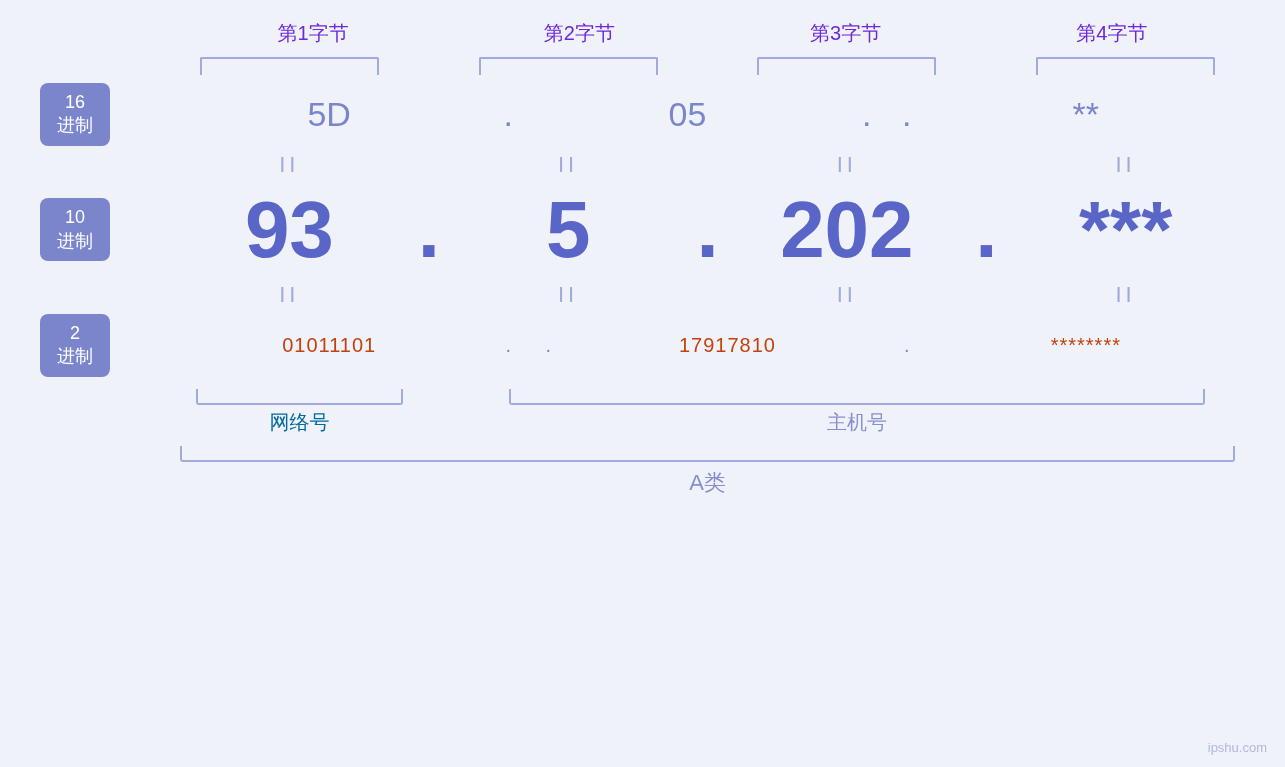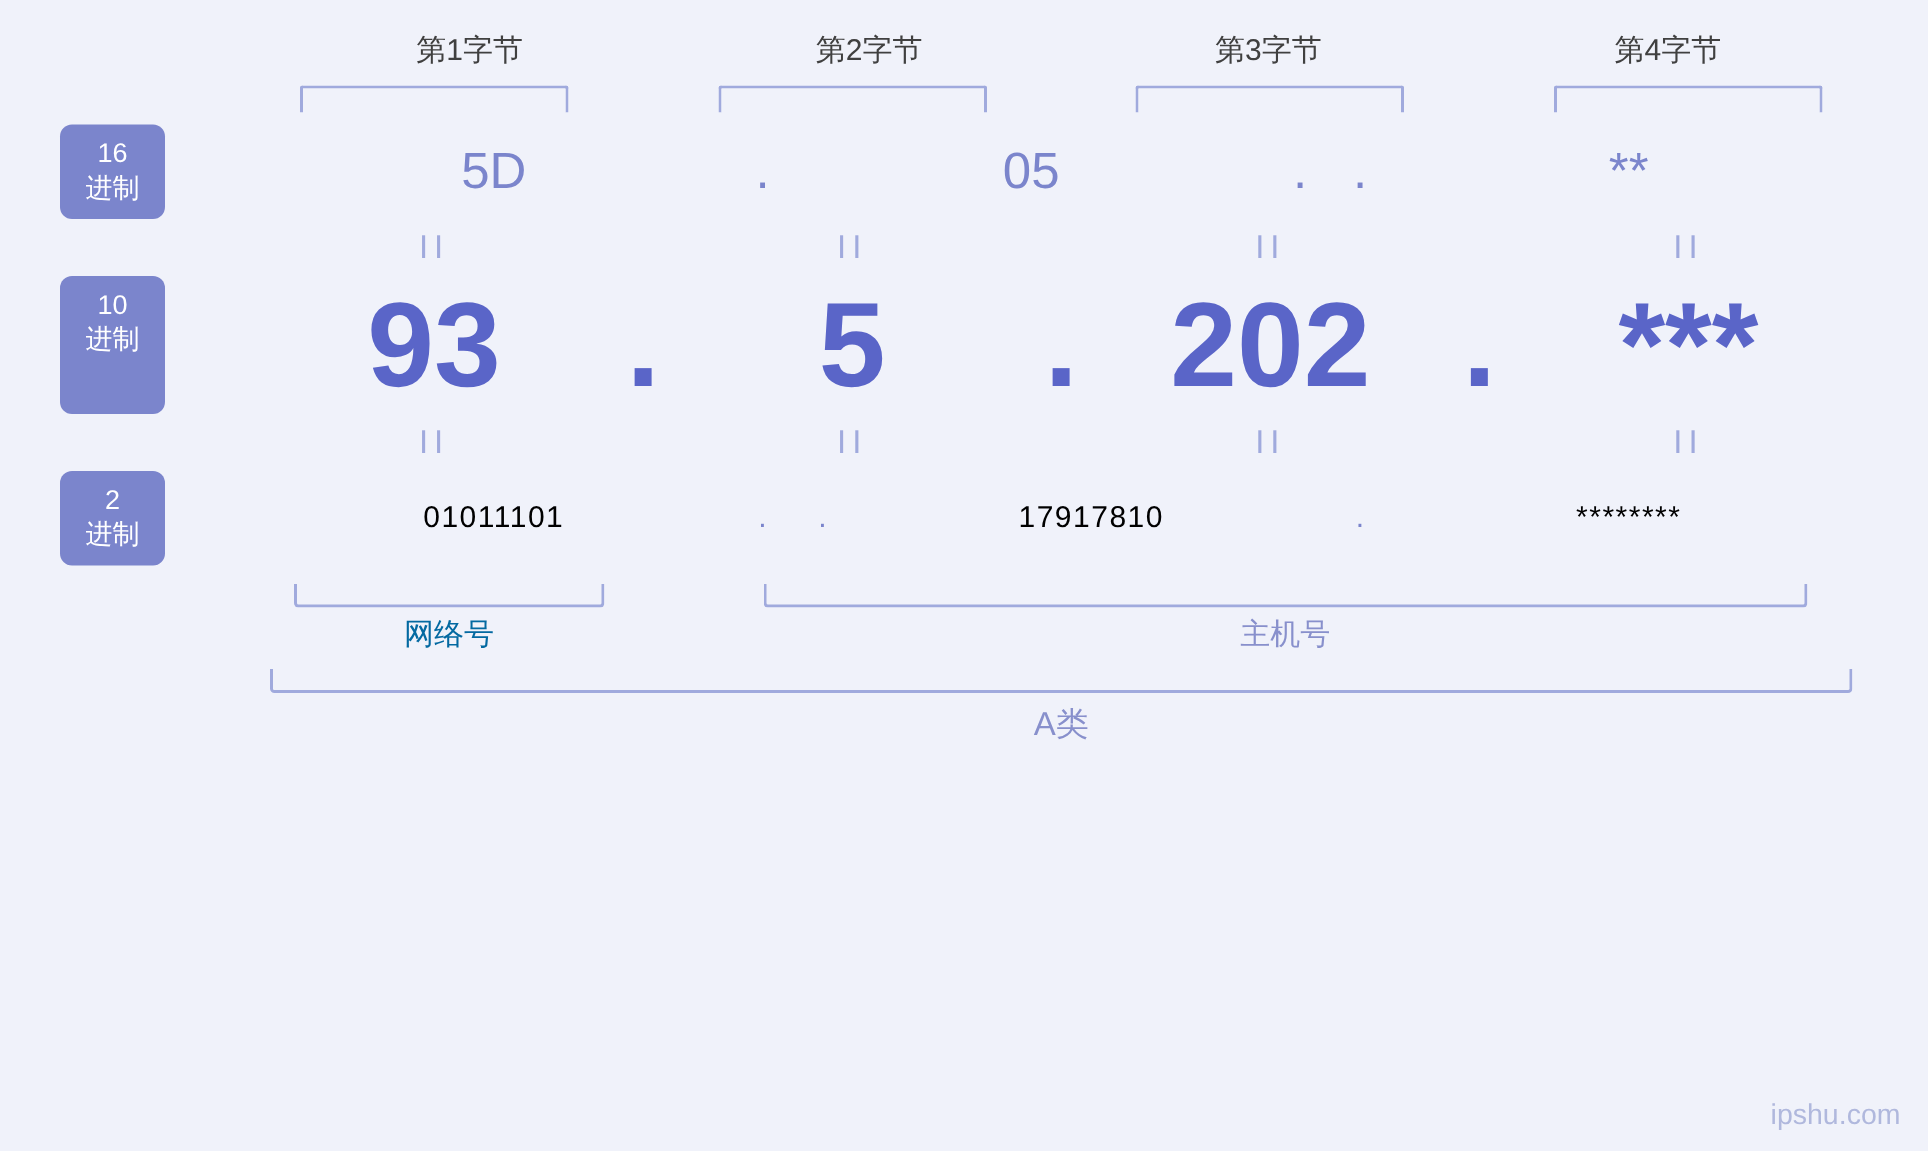--- a/index.html
+++ b/index.html
@@ -27,41 +27,42 @@
       display: flex;
       width: 100%;
       justify-content: flex-end;
       padding-left: 140px;
       margin-bottom: 10px;
     }
 
     .col-label {
       flex: 1;
       text-align: center;
-      color: #404040;
+      color: #6d28d9;
       font-size: 20px;
       font-weight: 400;
     }
 
     .bracket-cell {
       flex: 1;
       display: flex;
       justify-content: center;
     }
 
     .bracket {
       width: 75%;
       height: 18px;
       border: 2px solid #a0aadd;
       border-bottom: none;
       border-radius: 2px 2px 0 0;
     }
 
     .data-row {
       display: flex;
+      align-items: center;
       width: 100%;
       margin: 4px 0;
     }
 
     .row-label {
       width: 130px;
       display: flex;
       justify-content: flex-start;
       flex-shrink: 0;
     }
@@ -134,35 +135,35 @@
     .dot-dec {
       font-size: 80px;
       font-weight: 700;
       color: #5a65c8;
     }
 
     
     .bin-value {
       font-size: 20px;
       font-weight: 400;
-      color: #000000;
+      color: #c2410c;
       letter-spacing: 1px;
     }
 
     .dot-bin {
       font-size: 20px;
       color: #7b85cc;
     }
 
     .watermark {
       position: absolute;
       bottom: 12px;
       right: 18px;
       color: #b0b8dd;
-      font-size: 19px;
+      font-size: 13px;
     }
 
     
     .top-bracket-container {
       display: flex;
       width: 100%;
       padding-left: 130px;
       margin-bottom: 0px;
     }
   </style>

